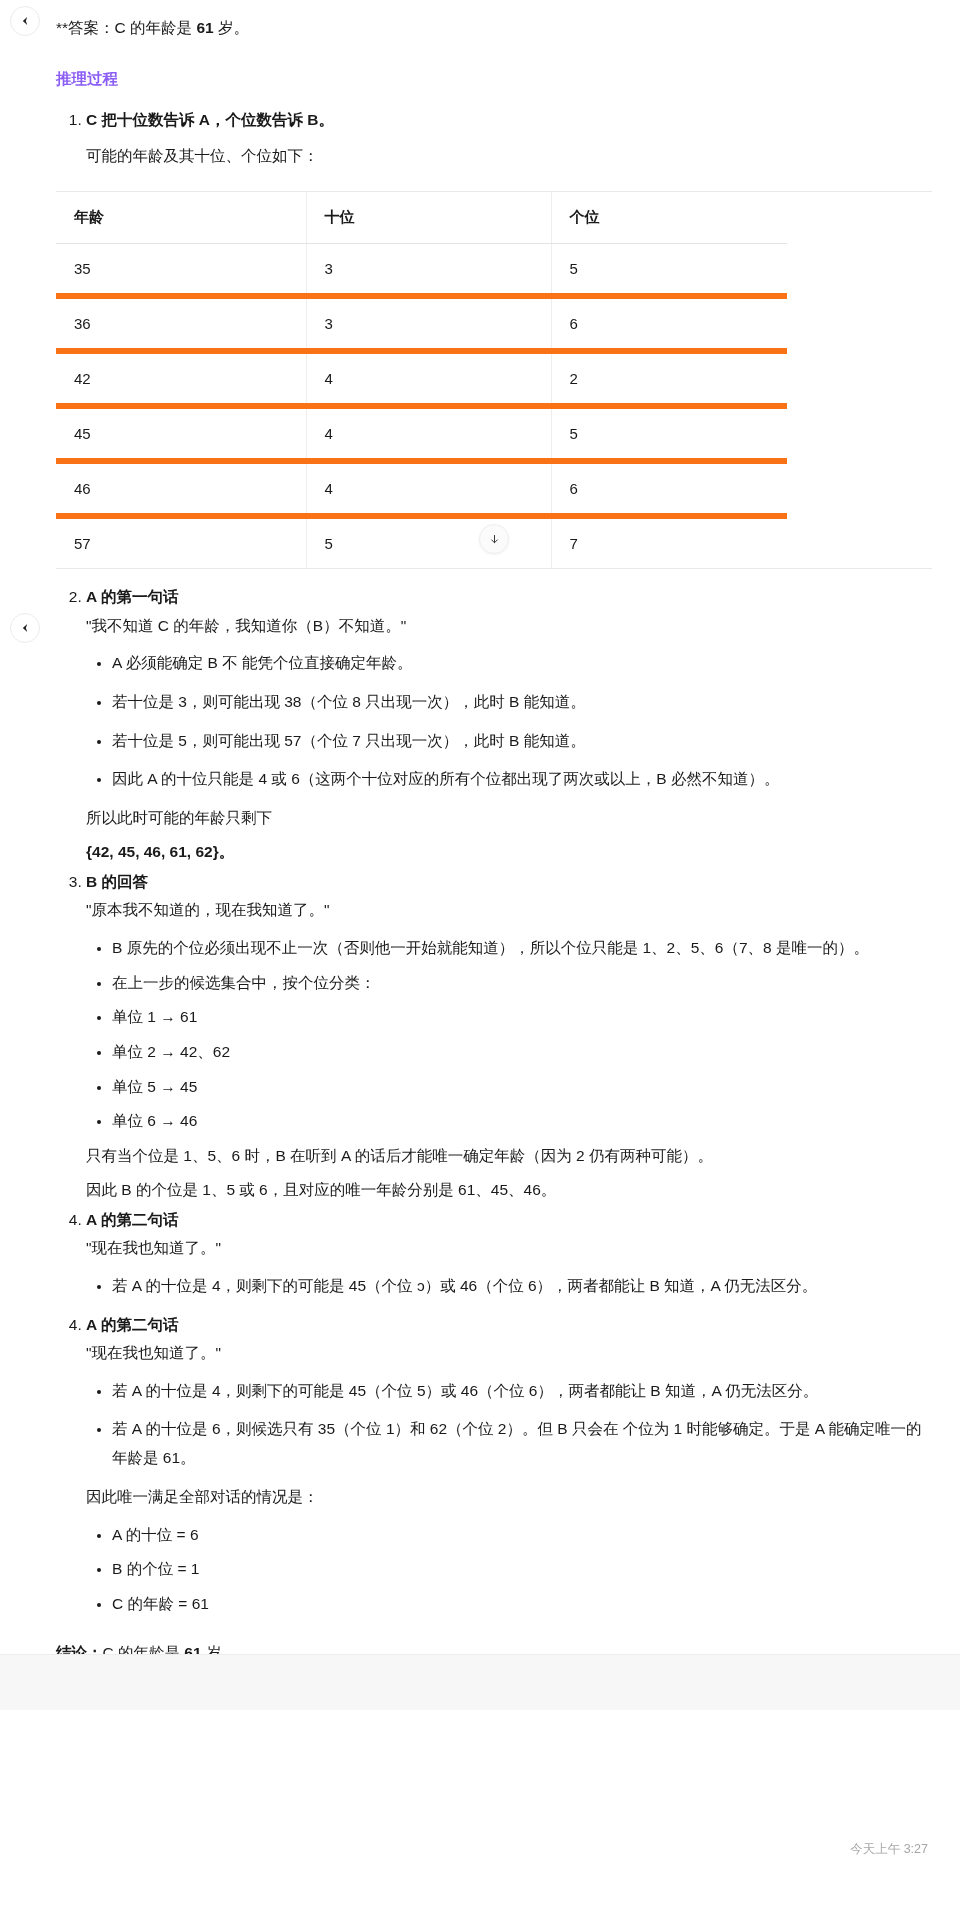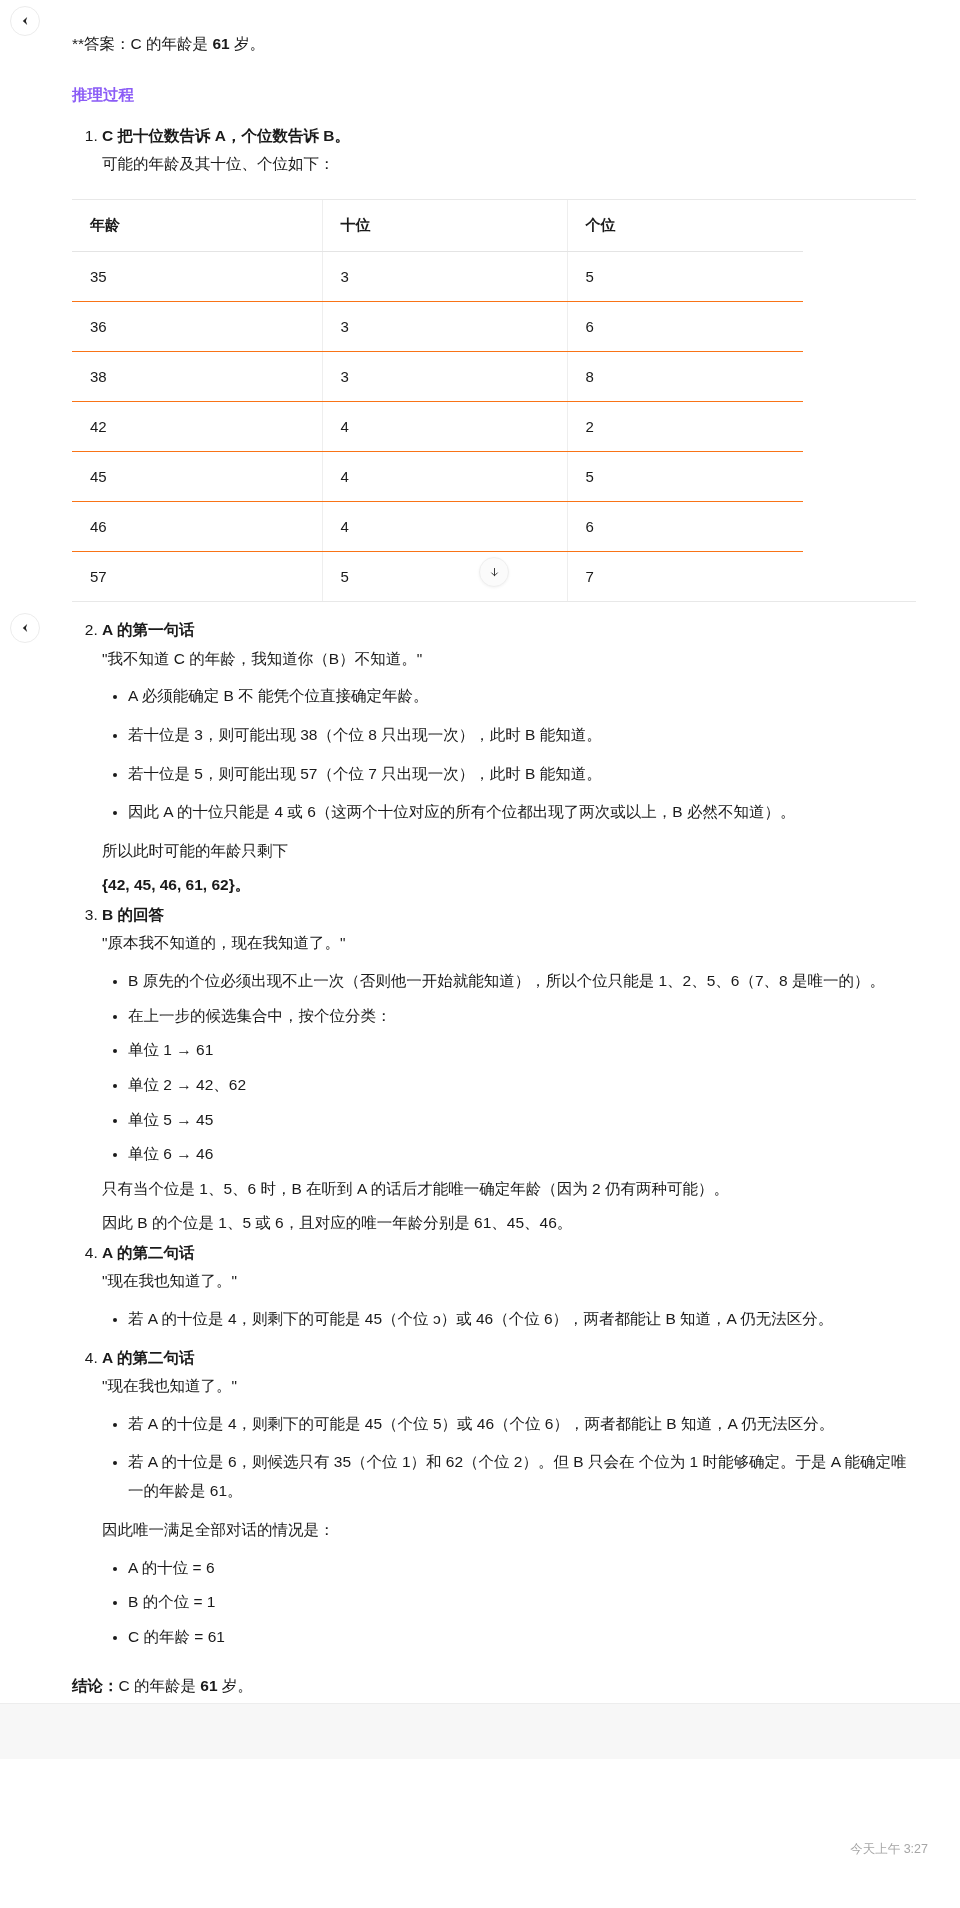--- a/index.html
+++ b/index.html
@@ -5,21 +5,21 @@
   * { box-sizing: border-box; }
   html, body {
     margin: 0; padding: 0;
     background: #ffffff;
     width: 960px;
     font-family: "Liberation Sans", "DejaVu Sans", sans-serif;
     color: #1a1a1a;
   }
   body { width: 960px; min-height: 1908px; position: relative; }
 
-  .page { width: 960px; position: relative; padding: 16px; }
+  .page { width: 960px; position: relative; padding: 0; }
 
   
   .side-marker {
     position: absolute;
     left: 10px;
     width: 30px; height: 30px;
     border-radius: 50%;
     background: #ffffff;
     border: 1px solid #ececec;
     display: flex; align-items: center; justify-content: center;
@@ -58,21 +58,21 @@
     padding-left: 38px;
     list-style: decimal;
     font-size: 15.5px;
   }
   ol.steps > li {
     margin-bottom: 2px;
     line-height: 1.78;
   }
   ol.steps > li::marker { font-weight: 400; color:#1a1a1a; }
   .li-title { font-weight: 700; display: inline; }
-  .li-sub { display: block; font-weight: 400; margin-top: 0; }
+  .li-sub { display: block; font-weight: 400; margin-top: 8px; }
   .quote { display: block; font-weight: 400; margin-top: 1px; color:#1a1a1a; }
 
   ul.inner {
     list-style: disc;
     margin: 10px 0 6px 0;
     padding-left: 26px;
   }
   ul.inner > li {
     line-height: 1.85;
     margin-bottom: 10px;
@@ -95,21 +95,21 @@
     overflow: hidden;
   }
   table.agetable {
     width: 731px;
     border-collapse: collapse;
     font-size: 15px;
   }
   table.agetable th, table.agetable td {
     text-align: left;
     padding: 16px 0 16px 18px;
-    border-bottom: 1px solid #f97316;
+    border-bottom: 6px solid #f97316;
     border-right: 1px solid #eeeeee;
     font-weight: 400;
     color: #1a1a1a;
     height: 37px;
   }
   table.agetable th {
     font-weight: 700;
     border-bottom: 1px solid #e4e4e4;
   }
   table.agetable th:last-child, table.agetable td:last-child { border-right: none; }
@@ -222,25 +222,20 @@
         <tbody>
           <tr>
               <td>35</td>
               <td>3</td>
               <td>5</td>
             </tr>
           <tr>
               <td>36</td>
               <td>3</td>
               <td>6</td>
-            </tr>
-          <tr>
-              <td>38</td>
-              <td>3</td>
-              <td>8</td>
             </tr>
           <tr>
               <td>42</td>
               <td>4</td>
               <td>2</td>
             </tr>
           <tr>
               <td>45</td>
               <td>4</td>
               <td>5</td>

